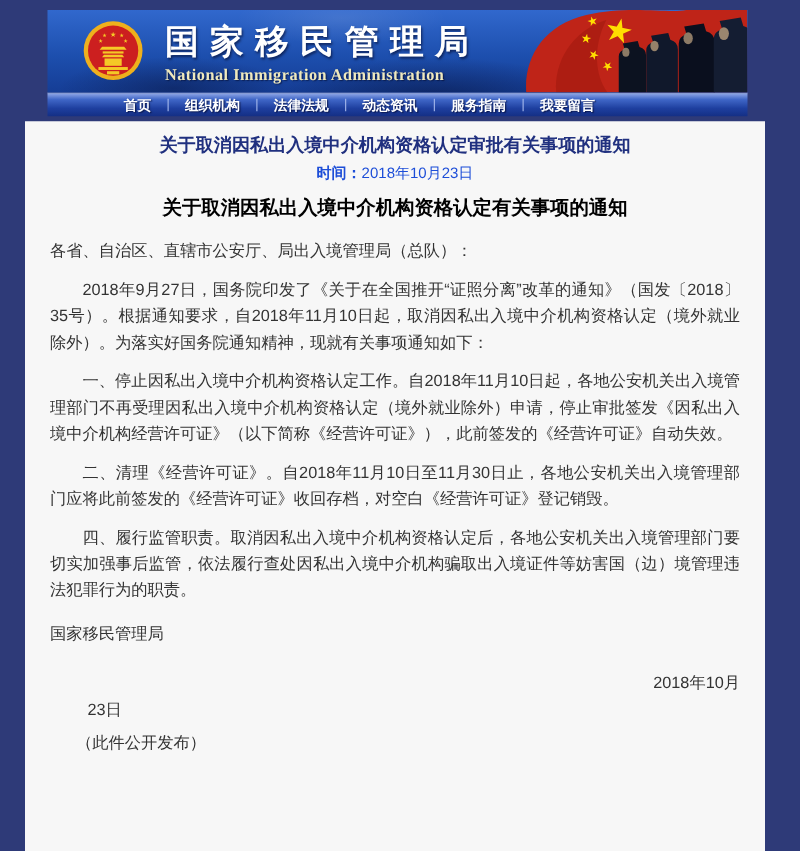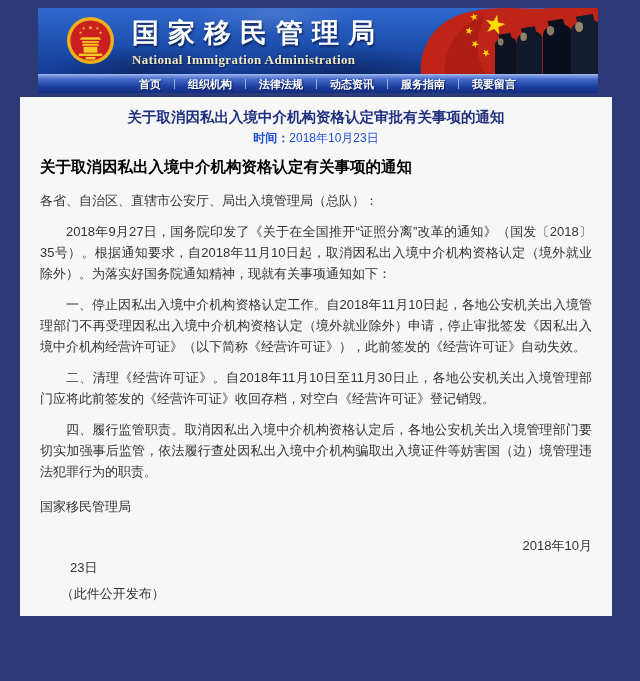--- a/index.html
+++ b/index.html
@@ -28,41 +28,41 @@
   }
   .site-subtitle{
     color:#efe9bd;font-size:13px;font-weight:bold;margin-top:1px;letter-spacing:.4px;
     font-family:"Liberation Serif","DejaVu Serif",serif;
     text-shadow:1px 1px 1px rgba(0,0,25,.5);
   }
   .flagart{position:absolute;right:0;top:0;width:215px;height:66px;z-index:1;}
   
   .navbar{
     margin-left:38px;width:560px;height:19px;box-sizing:border-box;
-    display:flex;align-items:center;padding-left:88px;
+    display:flex;align-items:center;padding-left:48px;
     background:linear-gradient(180deg,#8aa3e4 0%,#4067c8 25%,#1e3f9f 65%,#142f85 100%);
     border-top:1px solid #9db4ea;
   }
   .nav-item{
     color:#fff;font-size:11px;font-weight:bold;text-decoration:none;
     padding:0 13px;white-space:nowrap;cursor:pointer;
     text-shadow:1px 1px 1px rgba(0,0,30,.6);
   }
   .nav-sep{width:1px;height:10px;background:#aabdee;opacity:.85;}
   
   .panel{
-    margin:4px 0 0 20px;width:592px;height:519px;box-sizing:border-box;
+    margin:4px 0 0 20px;width:592px;height:584px;box-sizing:border-box;
     background:#f7f7f7;padding:12px 20px 0 20px;color:#333;overflow:hidden;
   }
   .page-title{
     margin:0;text-align:center;color:#20307f;font-size:14.5px;font-weight:bold;line-height:16px;
   }
   .time-line{text-align:center;font-size:12px;color:#1d4ed8;margin-top:7px;line-height:13px;}
   .time-label{font-weight:bold;}
-  .doc-title{margin:13px 0 0;text-align:left;color:#000;font-size:15.5px;font-weight:bold;line-height:17px;}
+  .doc-title{margin:13px 0 0;text-align:center;color:#000;font-size:15.5px;font-weight:bold;line-height:17px;}
   .doc-number{margin-top:8px;text-align:center;color:#222;font-size:13px;font-weight:600;line-height:14px;}
   .salutation{margin:15px 0 0;font-size:13px;line-height:21px;}
   .para{margin:10px 0 0;font-size:13px;line-height:21px;text-indent:2em;text-align:justify;}
   .para b{font-weight:normal;}
   .signature{margin:14px 0 0;font-size:13px;line-height:21px;}
   .date-right{margin-top:18px;font-size:13px;line-height:21px;text-align:right;}
   .date-left{margin-top:1px;font-size:13px;line-height:21px;margin-left:30px;}
   .publish-note{margin:5px 0 0;font-size:13px;line-height:21px;text-indent:1.6em;}
 </style>
 </head>

